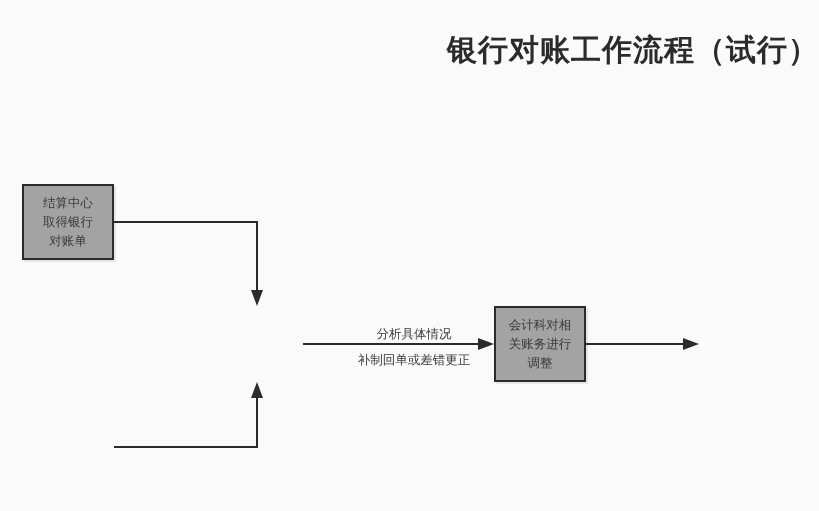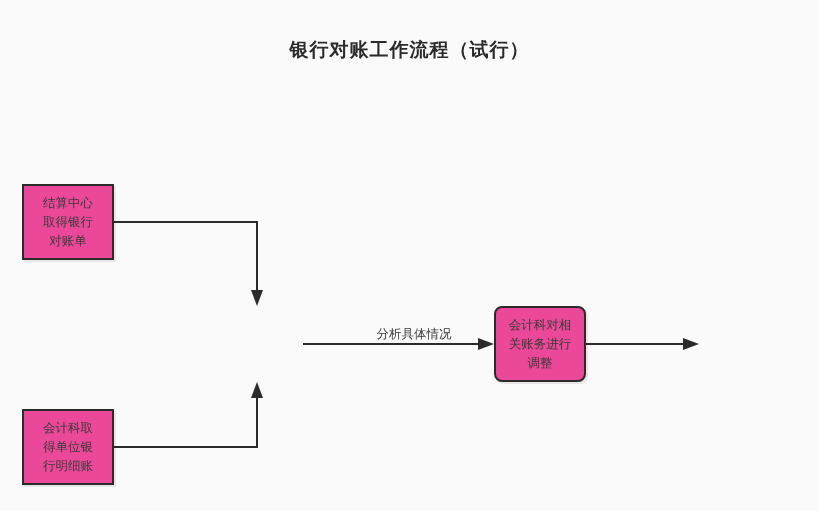--- a/index.html
+++ b/index.html
@@ -18,55 +18,55 @@
     width: 819px;
     height: 511px;
   }
 
   
   #page-title {
     position: absolute;
     left: 0;
     top: 30px;
     width: 819px;
-    text-align: center;
-    font-size: 19px;
+    text-align: right;
+    font-size: 30px;
     font-weight: bold;
     color: #2b2b2b;
     letter-spacing: 1px;
     line-height: 40px;
     white-space: nowrap;
   }
 
   
   .node {
     position: absolute;
     box-sizing: border-box;
-    background: #ec4899;
+    background: #a3a3a3;
     border: 2px solid #2b2b2b;
     box-shadow: 2px 2px 0 rgba(0,0,0,0.08);
     display: flex;
     align-items: center;
     justify-content: center;
     text-align: center;
     color: #3a3a3a;
     font-size: 12.5px;
     line-height: 19px;
     padding: 2px 4px;
   }
   .node .node-text {
     display: block;
     width: 100%;
     white-space: pre-line;
   }
 
   #node-bank-statement   { left: 22px;  top: 184px; width: 92px;  height: 76px; }
   #node-ledger-detail    { left: 22px;  top: 409px; width: 92px;  height: 76px; }
   #node-reconcile-table  { left: 211px; top: 306px; width: 92px;  height: 76px; }
-  #node-adjust-accounts  { left: 494px; top: 306px; width: 92px;  height: 76px; border-radius: 8px; }
+  #node-adjust-accounts  { left: 494px; top: 306px; width: 92px;  height: 76px; }
   #node-archive          { left: 699px; top: 298px; width: 96px;  height: 84px; }
 
   
   #connectors {
     position: absolute;
     left: 0;
     top: 0;
     width: 819px;
     height: 511px;
     pointer-events: none;
@@ -123,30 +123,26 @@
       <polygon points="699,344 683,338 683,350"></polygon>
     </g>
   </svg>
 
   <div class="node" id="node-bank-statement">
     <span class="node-text">结算中心
 取得银行
 对账单</span>
   </div>
 
-  <div class="node" id="node-ledger-detail">
-    <span class="node-text">会计科取
-得单位银
-行明细账</span>
-  </div>
 
 
   <div class="node" id="node-adjust-accounts">
     <span class="node-text">会计科对相
 关账务进行
 调整</span>
   </div>
 
 
   <div class="edge-label" id="edge-label-analyze">分析具体情况</div>
 
+  <div class="edge-label" id="edge-label-correct">补制回单或差错更正</div>
 
 </div>
 
 </body></html>

